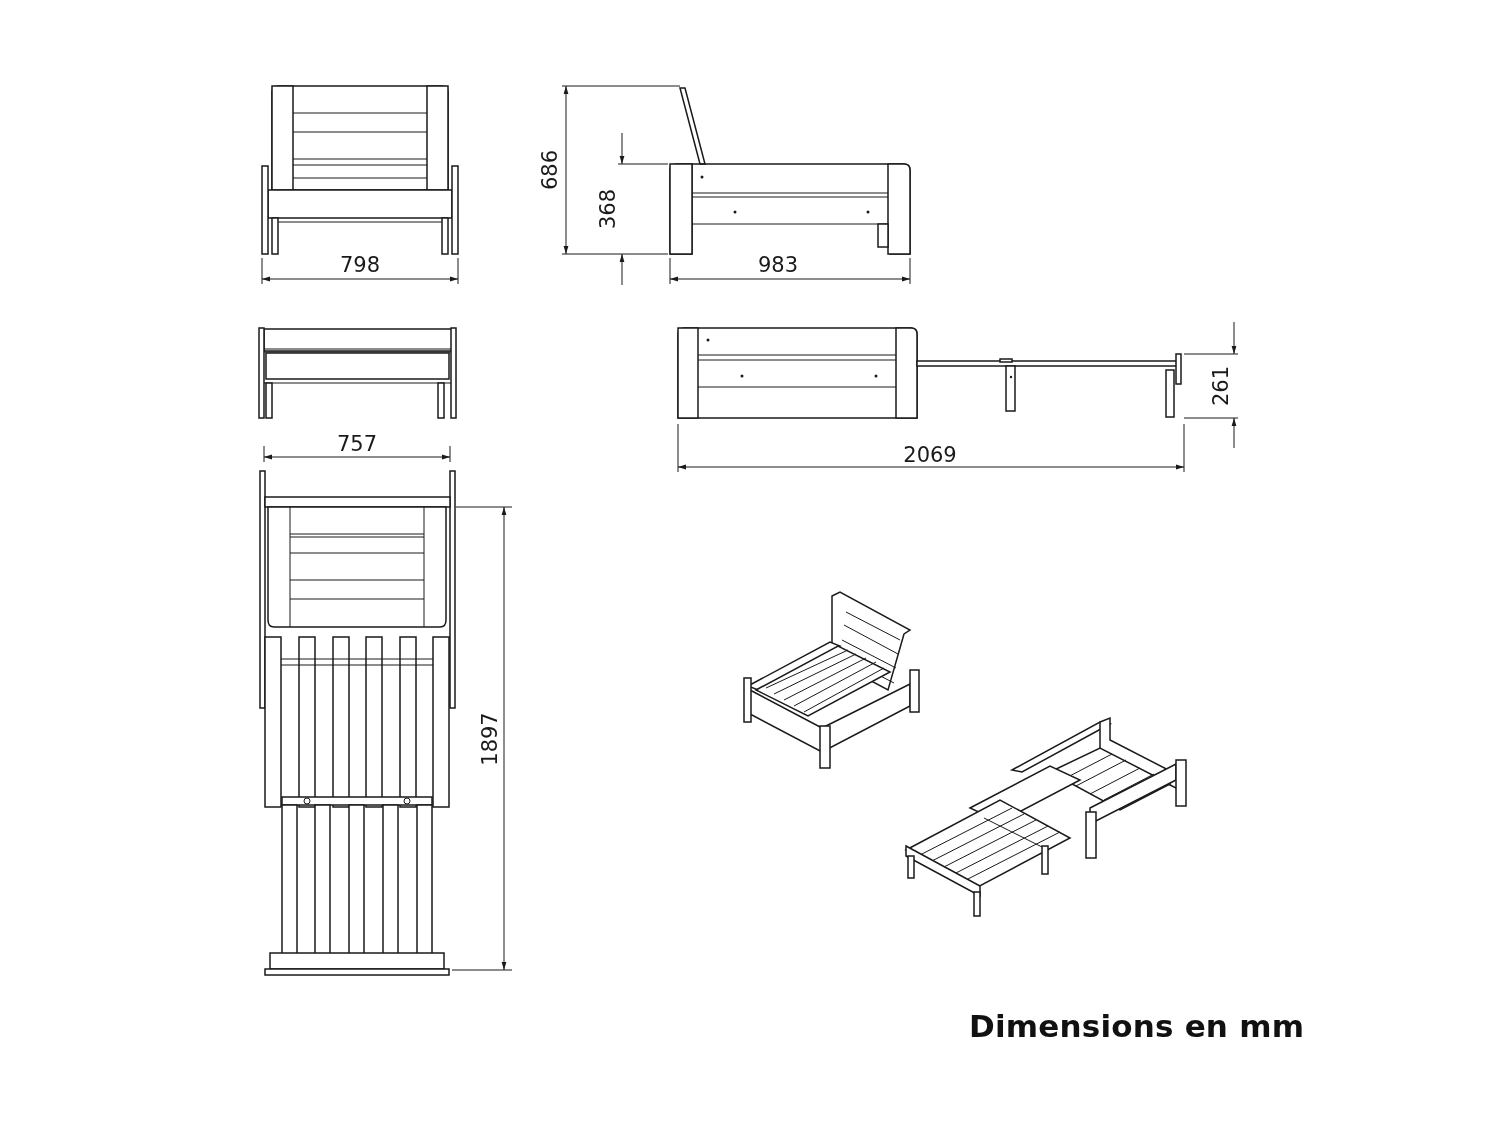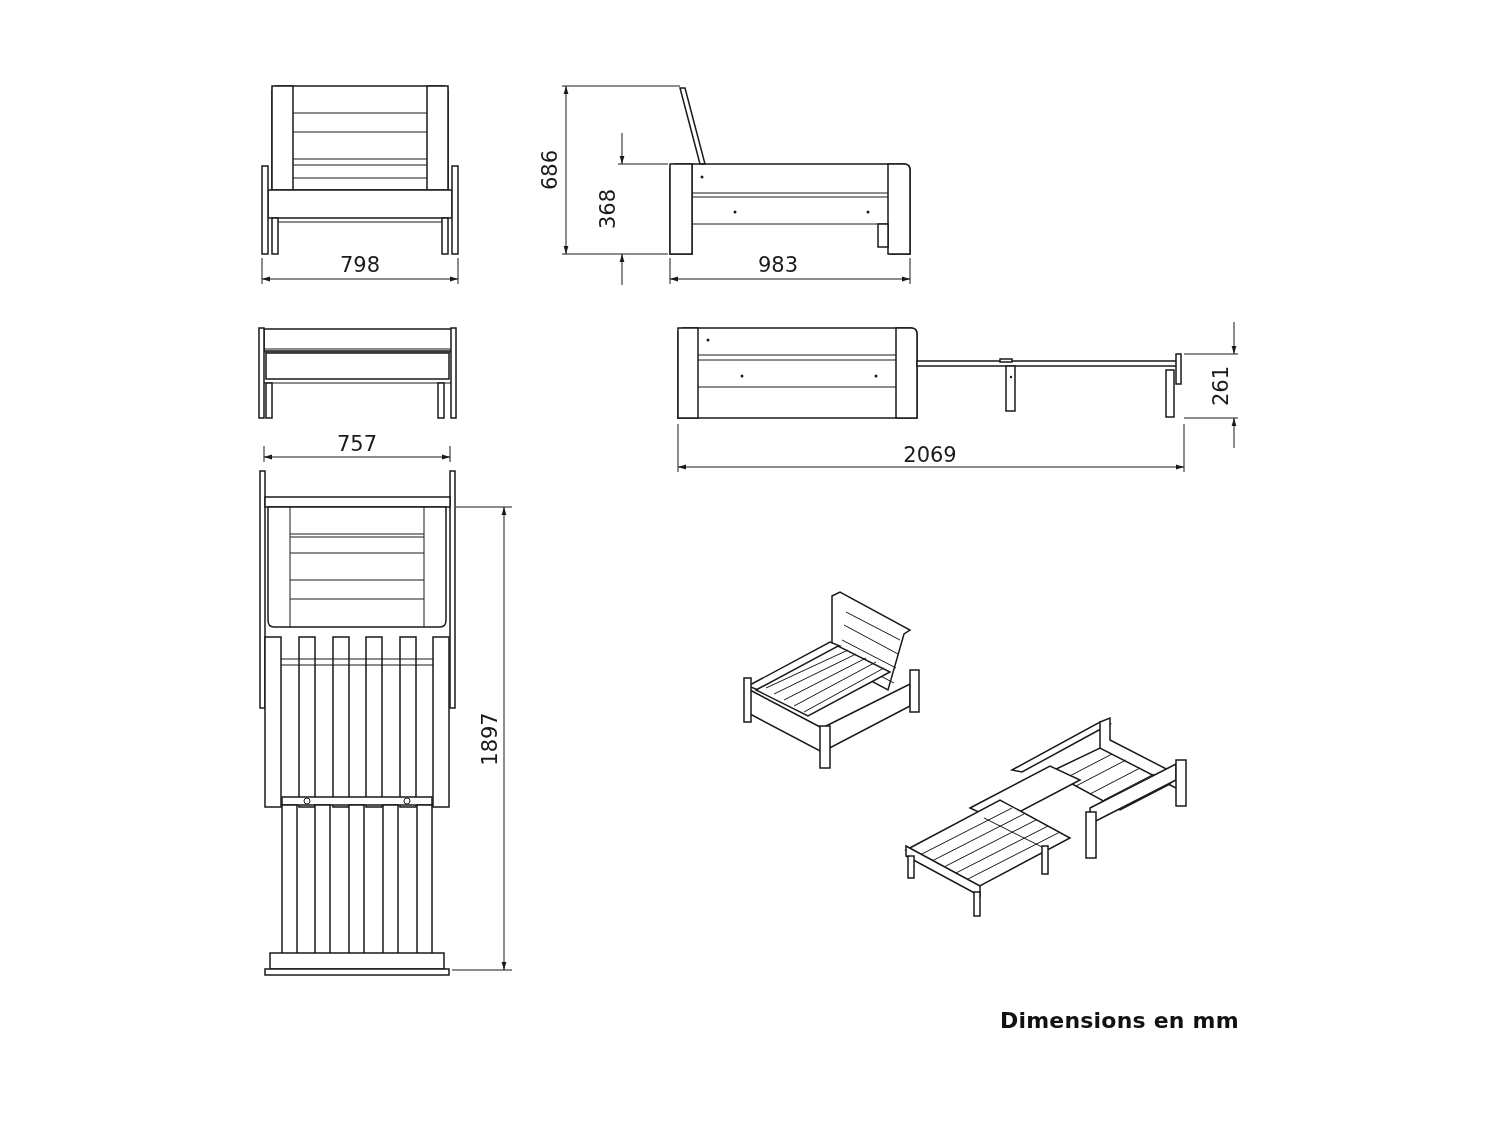--- a/index.html
+++ b/index.html
@@ -1,19 +1,19 @@
 <!DOCTYPE html>
 <html><head>
 <meta charset="utf-8">
 <style>
   html, body { margin:0; padding:0; background:#ffffff; }
   body { width:1500px; height:1125px; position:relative; overflow:hidden; font-family:"DejaVu Sans", sans-serif; }
   #canvas { position:absolute; left:0; top:0; width:1500px; height:1125px; }
   .dim { font-family:"DejaVu Sans", sans-serif; font-size:21px; fill:#1a1a1a; }
-  .caption { position:absolute; left:1000px; top:1008px; font-family:"DejaVu Sans", sans-serif; font-weight:bold; font-size:22px; color:#111; letter-spacing:0.2px; }
+  .caption { position:absolute; left:969px; top:1008px; font-family:"DejaVu Sans", sans-serif; font-weight:bold; font-size:31px; color:#111; letter-spacing:0.2px; }
   svg .l { stroke:#1a1a1a; stroke-width:1.5; fill:#fff; }
   svg .t { stroke:#1a1a1a; stroke-width:1; fill:none; }
   svg .d { fill:#1a1a1a; }
 </style>
 </head>
 <body>
 
 <svg id="canvas" viewBox="0 0 1500 1125" xmlns="http://www.w3.org/2000/svg">
   <defs>
     <marker id="arr" viewBox="0 0 10 10" refX="10" refY="5" markerWidth="14" markerHeight="8" orient="auto-start-reverse">

